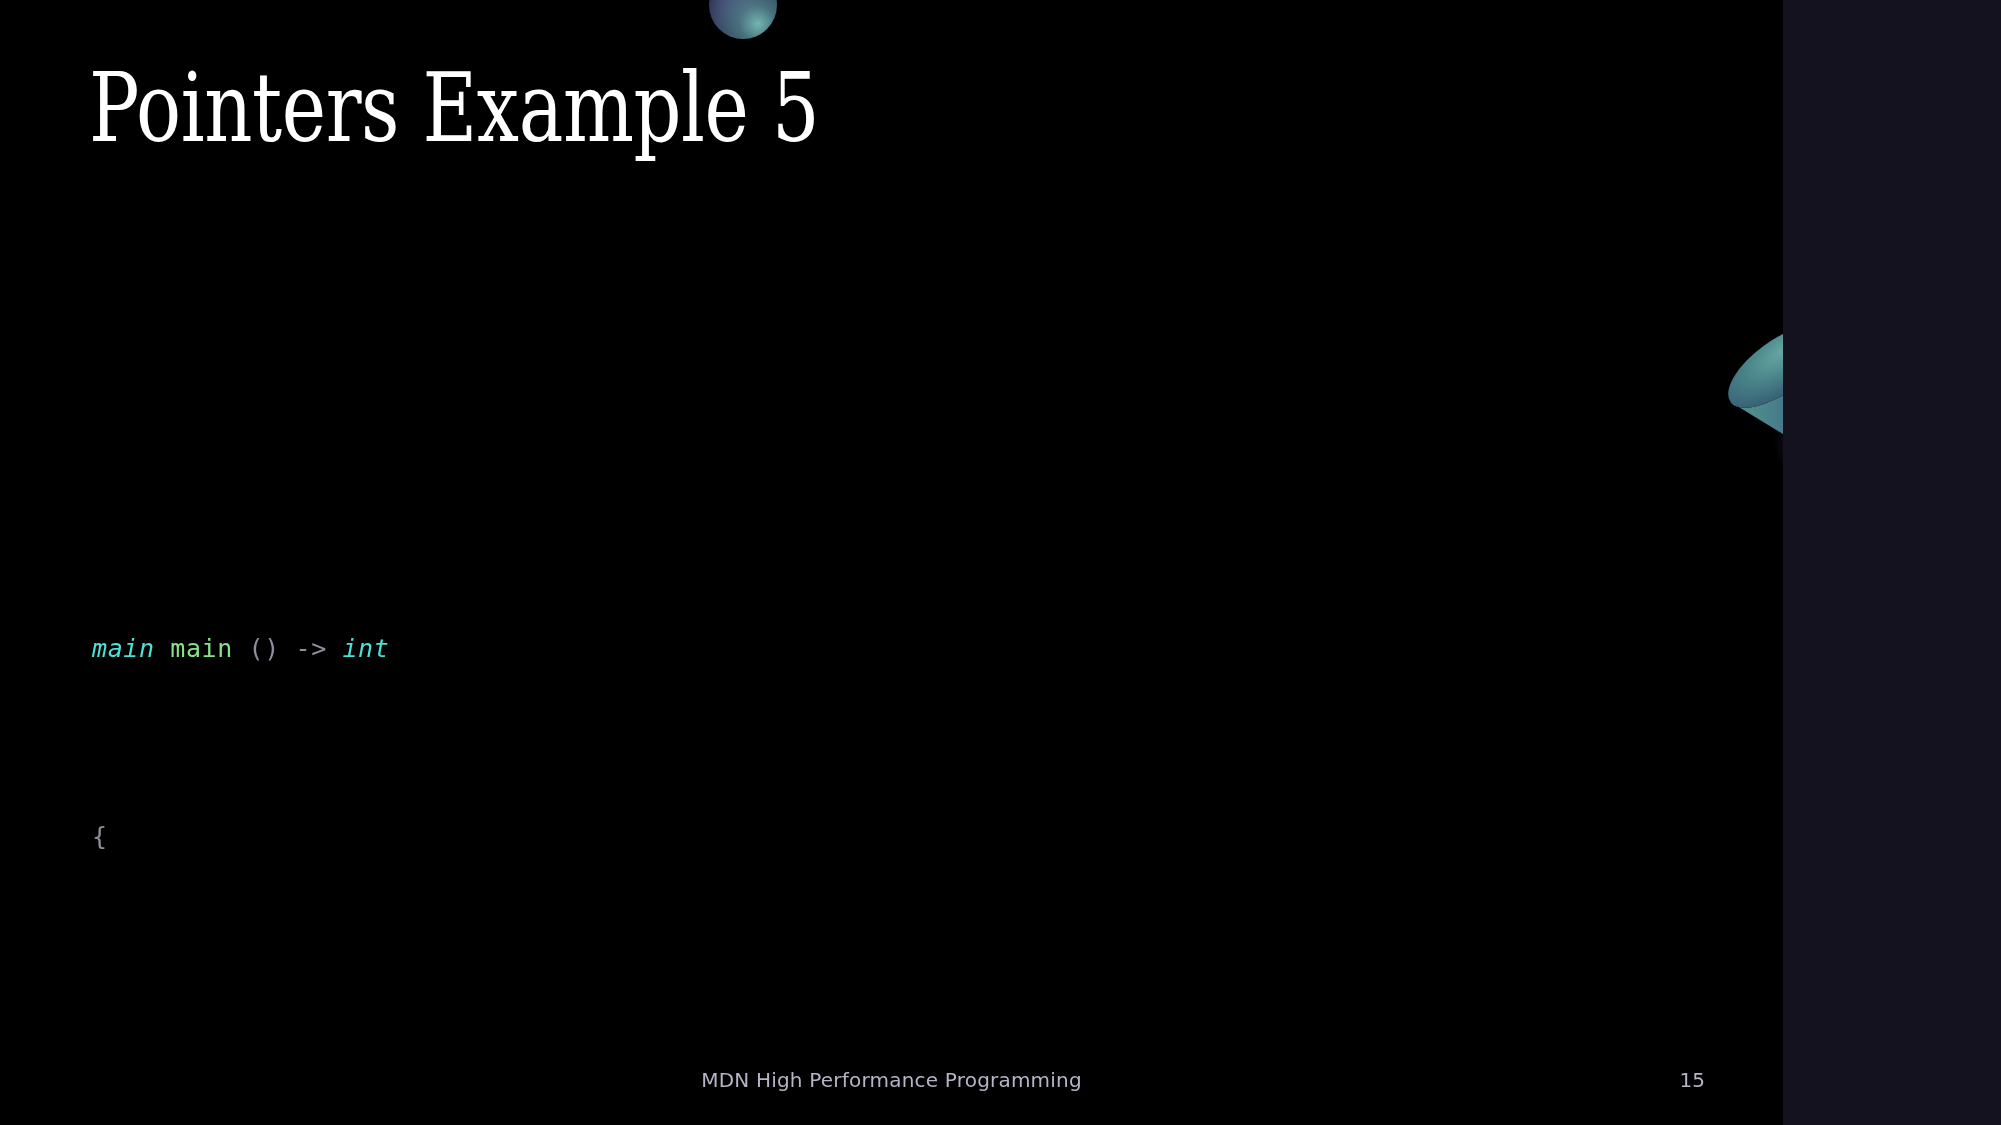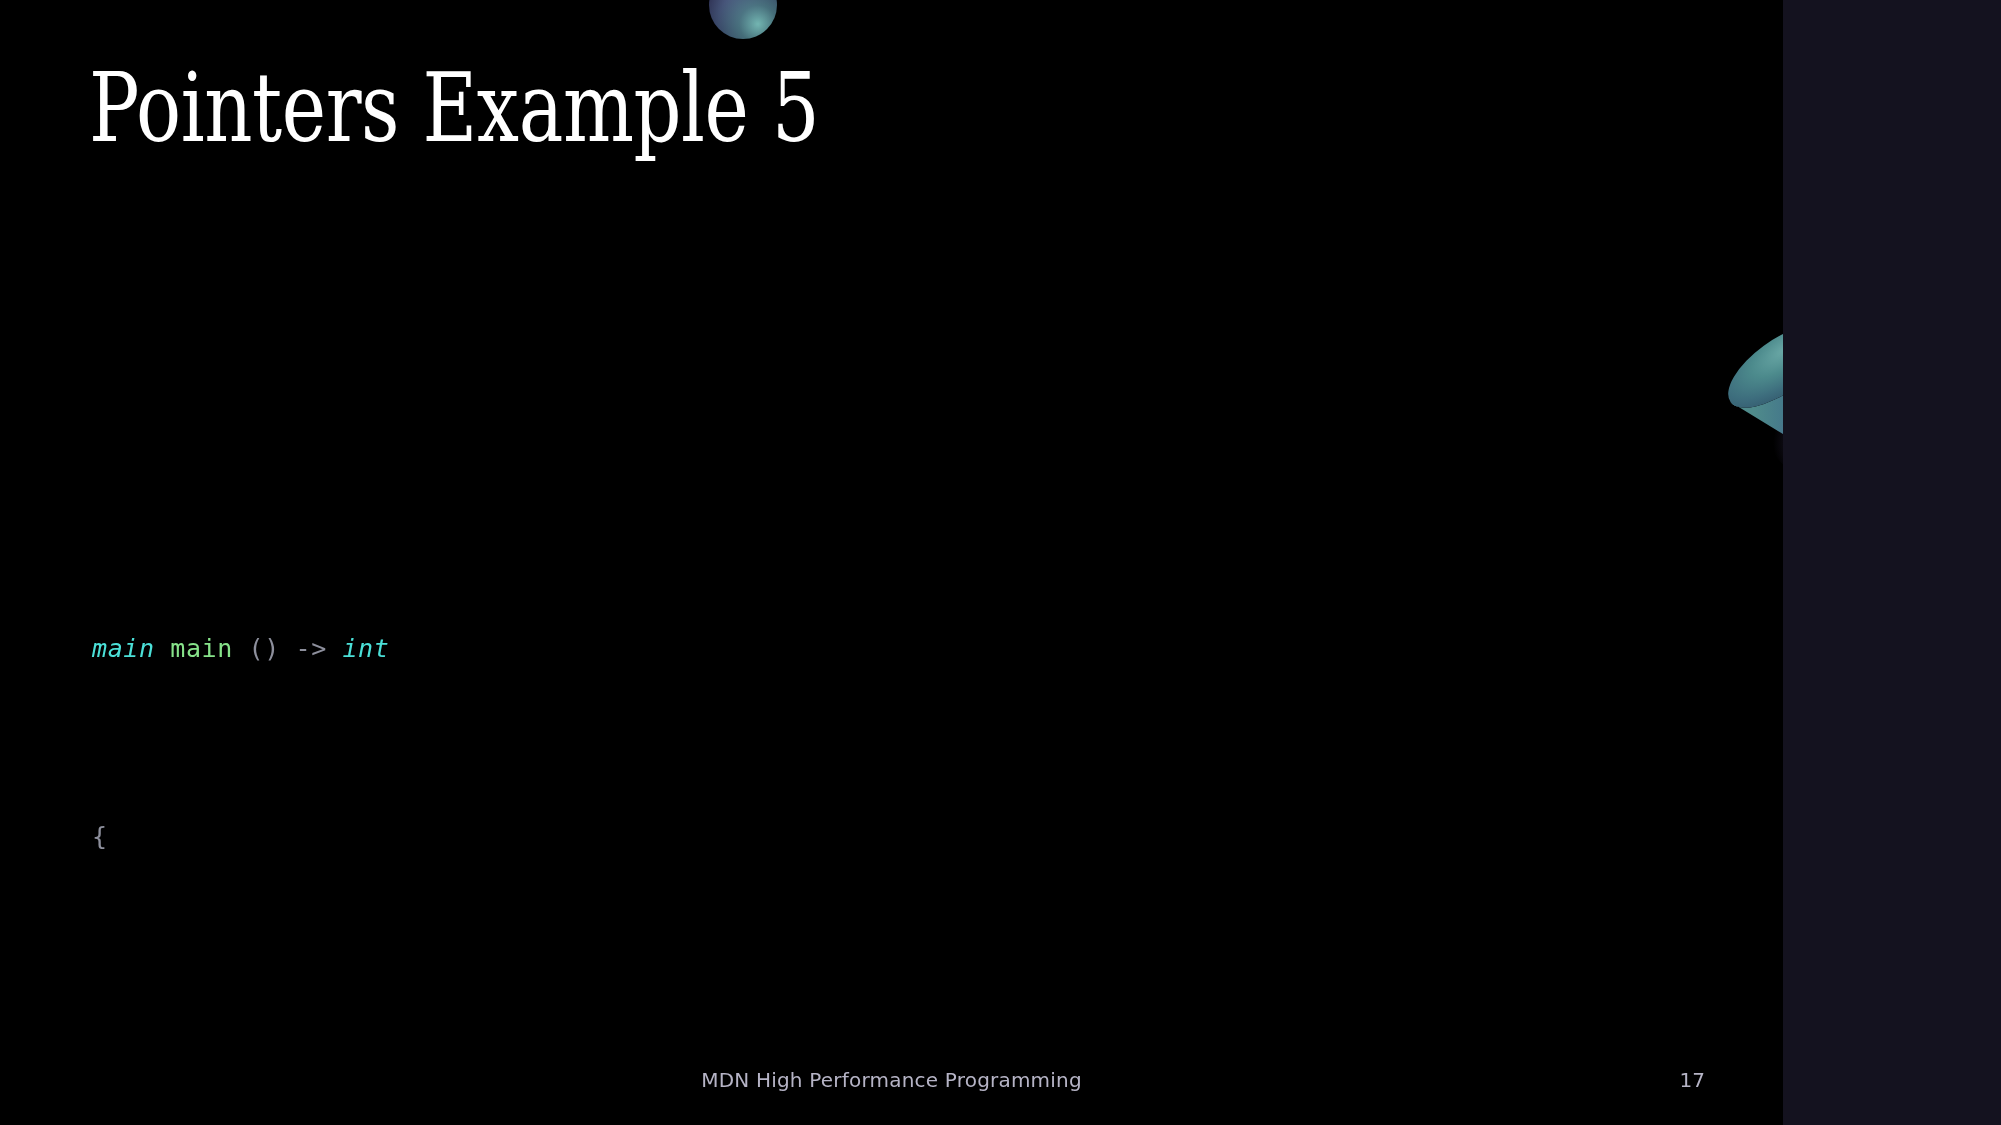--- a/index.html
+++ b/index.html
@@ -160,15 +160,15 @@
     
 
     
 
     
 
     
   </div>
 
   <div class="footer-title">MDN High Performance Programming</div>
-  <div class="page-num">17</div>
+  <div class="page-num">15</div>
 
 </div>
 
 </body></html>

